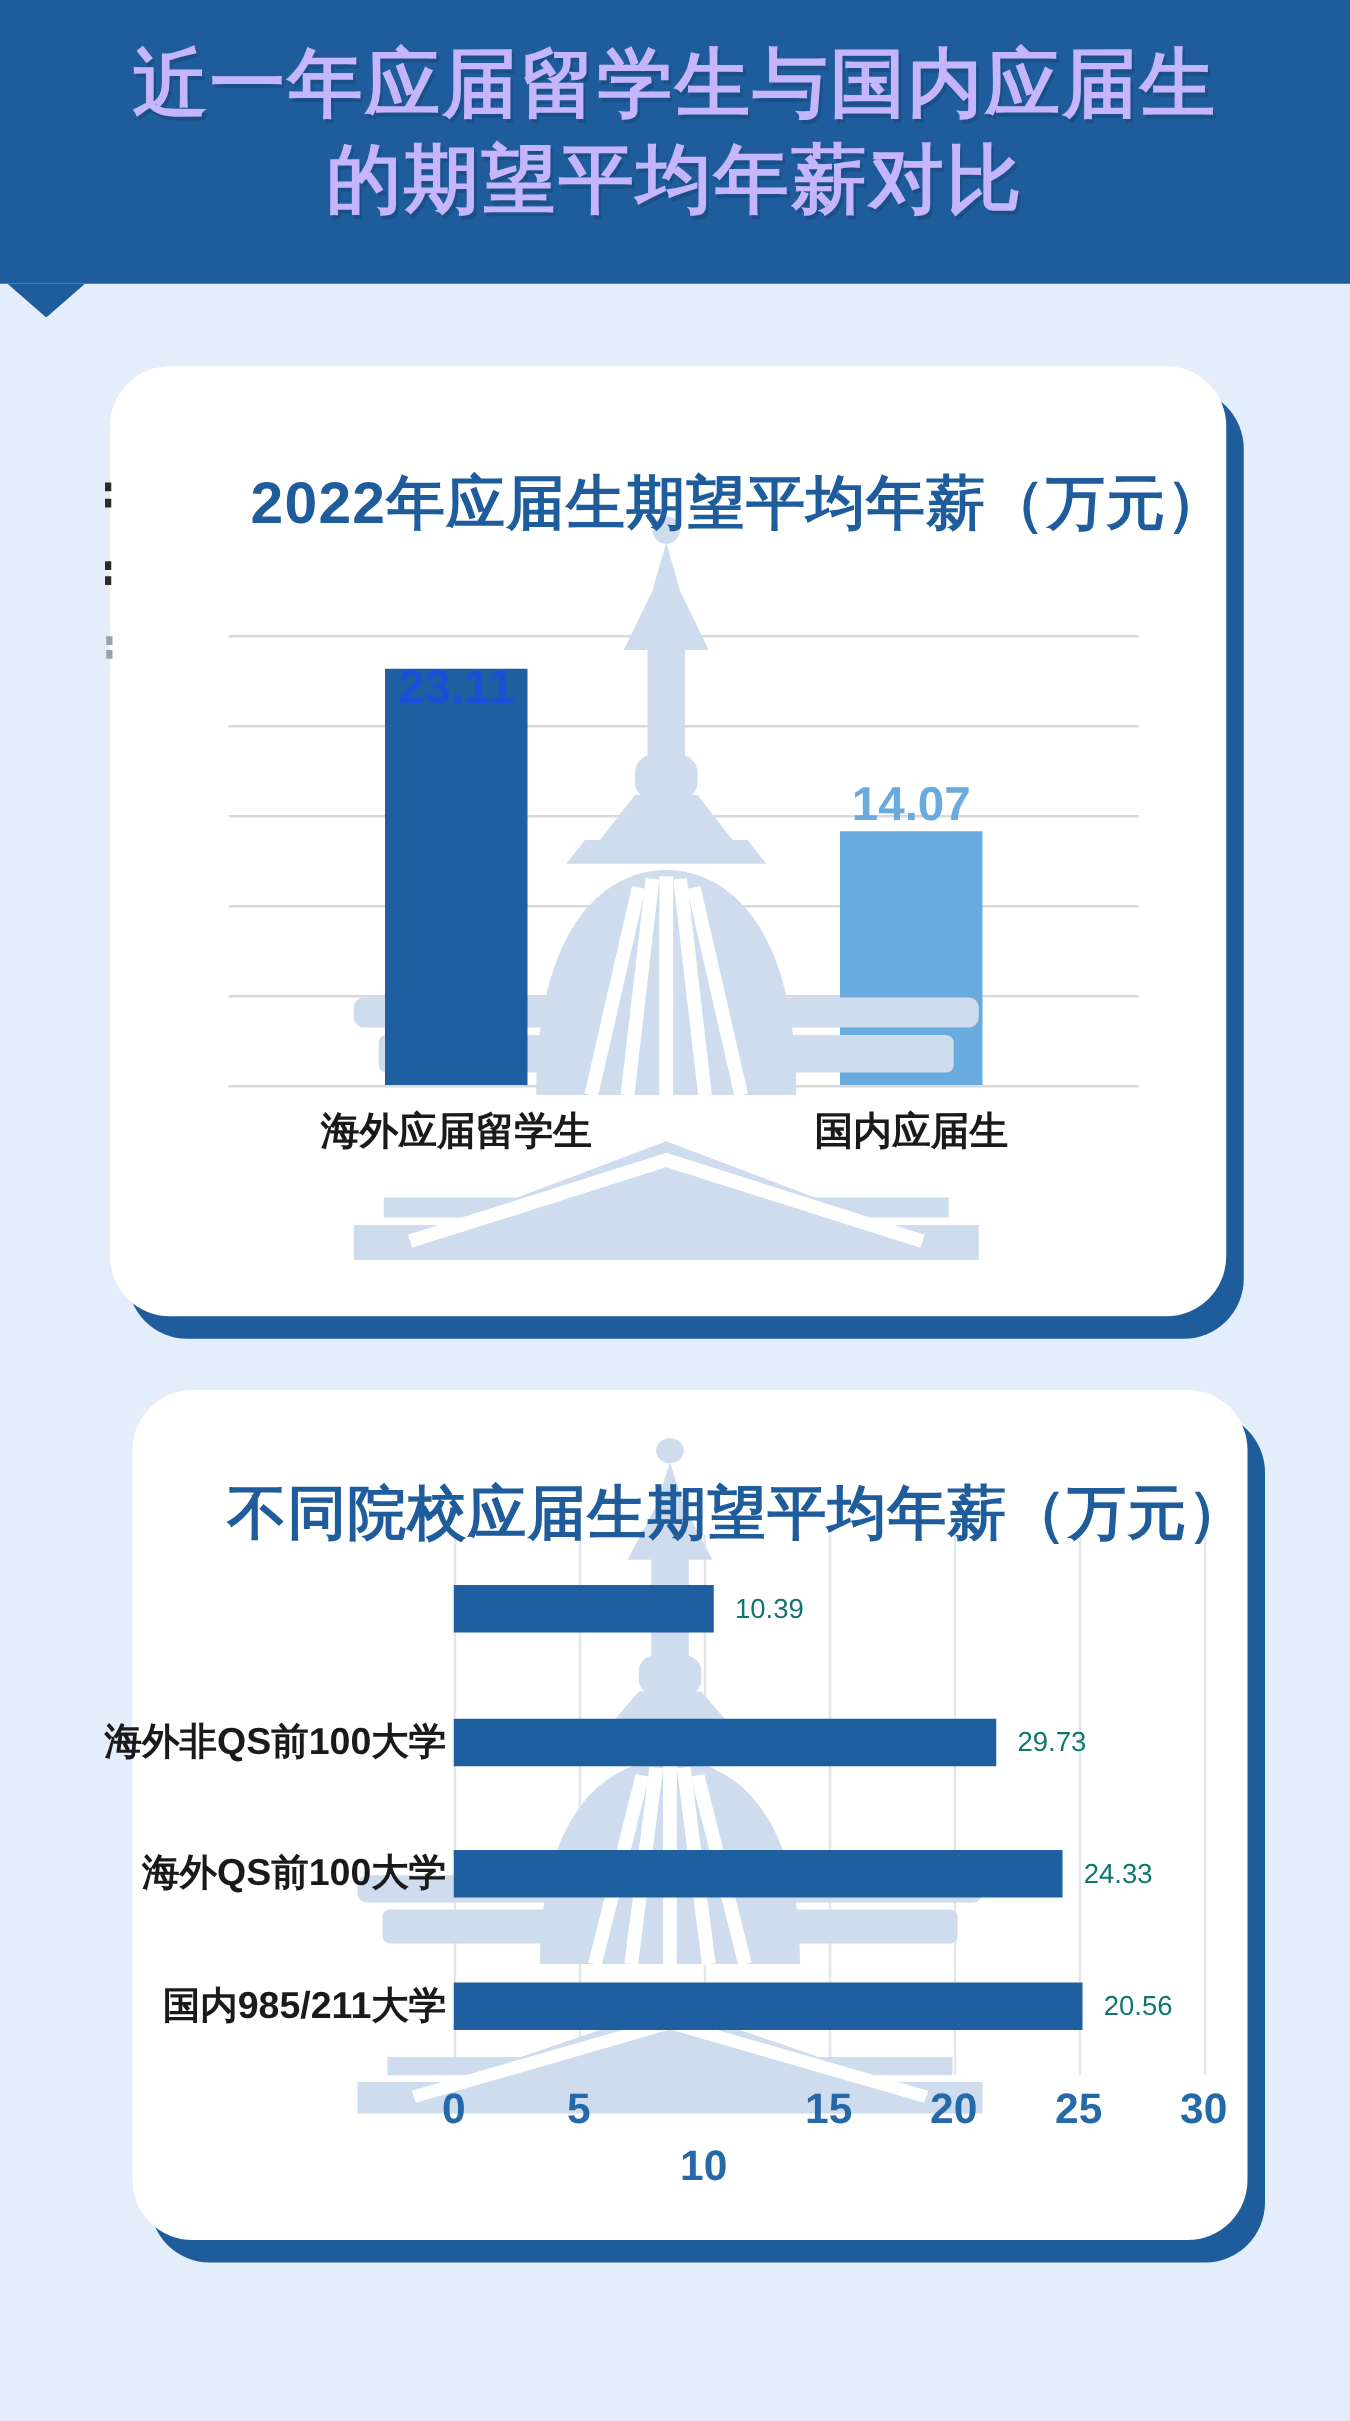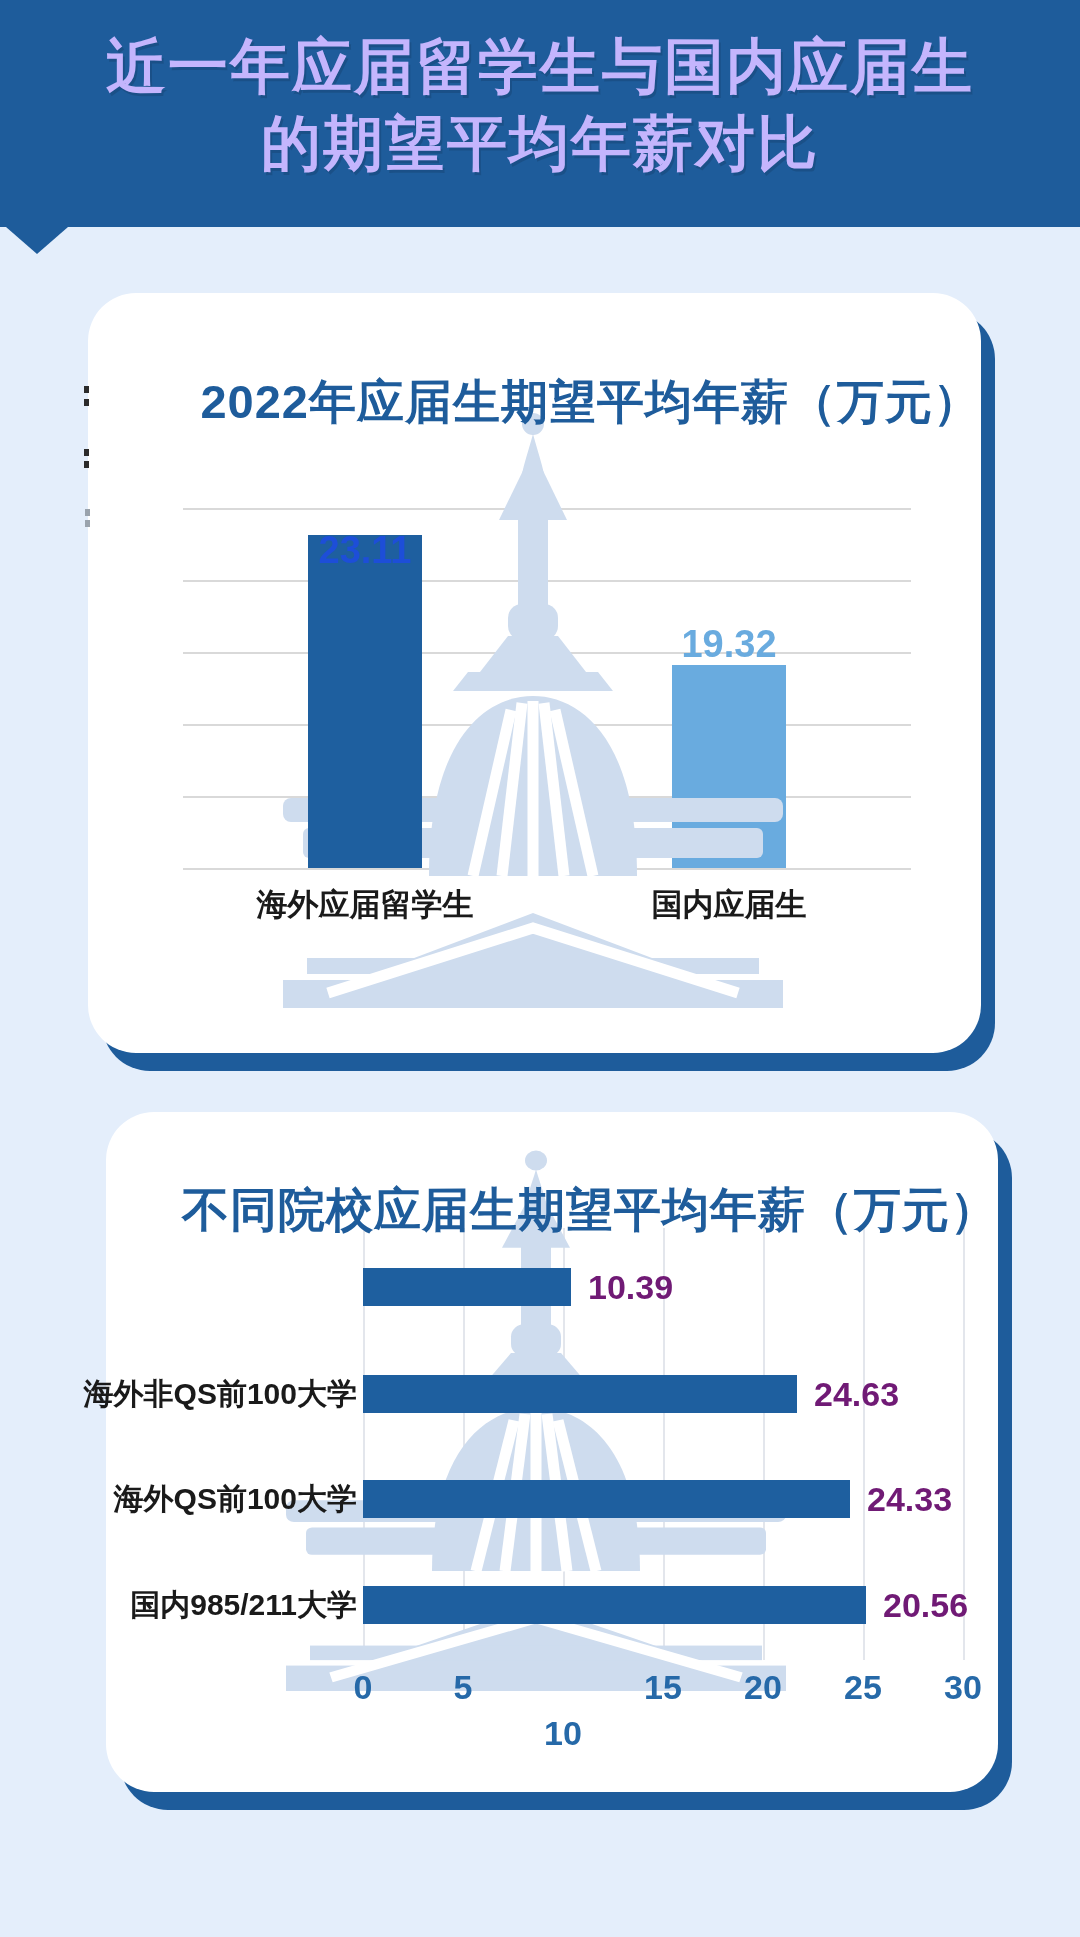--- a/index.html
+++ b/index.html
@@ -28,21 +28,21 @@
   .vgrid{width:2px;background:#E3E6EC;z-index:1;}
   .bar-v{z-index:4;}
   .bar-v.light{z-index:2;}
   .watermark{z-index:3;pointer-events:none;}
   .val-label{font-size:38px;font-weight:800;white-space:nowrap;text-align:center;z-index:5;}
   .cat-label{font-size:31px;font-weight:700;color:#1A1A1A;text-align:center;
              white-space:nowrap;z-index:5;}
   .bar-h{background:#1E5F9F;z-index:4;}
   .row-label{font-size:30px;font-weight:700;color:#1A1A1A;text-align:right;
              white-space:nowrap;z-index:5;line-height:38px;}
-  .hval-label{font-size:34px;font-weight:700;color:#701a75;white-space:nowrap;
+  .hval-label{font-size:22px;font-weight:400;color:#0f766e;white-space:nowrap;
               z-index:5;line-height:38px;}
   .tick-label{font-size:34px;font-weight:800;color:#2669A8;text-align:center;
               width:80px;margin-left:-40px;z-index:5;}
   .speck{width:5px;height:7px;background:#2b2b2b;z-index:5;}
   .speck.faint{background:#9aa3ad;}
 </style>
 </head>
 <body>
 
 <div id="page">
@@ -89,21 +89,21 @@
         <path d="M260 293 L260 468" stroke-width="11"></path>
         <path d="M271 295 L291 468" stroke-width="11"></path>
         <path d="M282 302 L320 468" stroke-width="11"></path>
         <path d="M55 585 L260 520 L465 585" stroke-width="11"></path>
       </g>
     </svg>
     <div class="bar-v abs" style="left: 308px; top: 535px; width: 114px; height: 333px; background: rgb(30, 95, 159);"></div>
     <div class="val-label abs" style="left: 245px; top: 493px; width: 240px; color: #1d4ed8; margin-top: 36px;">23.11</div>
     <div class="cat-label abs" style="left: 195px; top: 884px; width: 340px; text-align: center;">海外应届留学生</div>
     <div class="bar-v light abs" style="left: 672px; top: 665px; width: 114px; height: 203px; background: rgb(105, 171, 223);"></div>
-    <div class="val-label abs" style="left: 609px; top: 623px; width: 240px; color: rgb(105, 171, 223);">19.32</div>
+    <div class="val-label abs" style="left: 609px; top: 623px; width: 240px; color: rgb(105, 171, 223);">14.07</div>
     <div class="cat-label abs" style="left: 559px; top: 884px; width: 340px;">国内应届生</div>
     <div class="speck abs" style="left: 84px; top: 386px;"></div>
     <div class="speck abs" style="left: 84px; top: 399px;"></div>
     <div class="speck abs" style="left: 84px; top: 449px;"></div>
     <div class="speck abs" style="left: 84px; top: 461px;"></div>
     <div class="speck faint abs" style="left: 85px; top: 509px;"></div>
     <div class="speck faint abs" style="left: 85px; top: 520px;"></div>
     <div class="vgrid abs" style="left: 363px; top: 1228px; height: 432px;"></div>
     <div class="tick-label abs" style="left: 363px; top: 1668px;">0</div>
     <div class="vgrid abs" style="left: 463px; top: 1228px; height: 432px;"></div>
@@ -140,20 +140,20 @@
         <path d="M260 293 L260 468" stroke-width="11"></path>
         <path d="M271 295 L291 468" stroke-width="11"></path>
         <path d="M282 302 L320 468" stroke-width="11"></path>
         <path d="M55 585 L260 520 L465 585" stroke-width="11"></path>
       </g>
     </svg>
     <div class="bar-h abs" style="left: 363px; top: 1268px; width: 208px; height: 38px;"></div>
     <div class="hval-label abs" style="left: 588px; top: 1268px;">10.39</div>
     <div class="bar-h abs" style="left: 363px; top: 1375px; width: 434px; height: 38px;"></div>
     <div class="row-label abs" style="left: 27px; top: 1375px; width: 330px;">海外非QS前100大学</div>
-    <div class="hval-label abs" style="left: 814px; top: 1375px;">24.63</div>
+    <div class="hval-label abs" style="left: 814px; top: 1375px;">29.73</div>
     <div class="bar-h abs" style="left: 363px; top: 1480px; width: 487px; height: 38px;"></div>
     <div class="row-label abs" style="left: 27px; top: 1480px; width: 330px;">海外QS前100大学</div>
     <div class="hval-label abs" style="left: 867px; top: 1480px;">24.33</div>
     <div class="bar-h abs" style="left: 363px; top: 1586px; width: 503px; height: 38px;"></div>
     <div class="row-label abs" style="left: 27px; top: 1586px; width: 330px;">国内985/211大学</div>
     <div class="hval-label abs" style="left: 883px; top: 1586px;">20.56</div>
   </div>
 
 </body></html>

